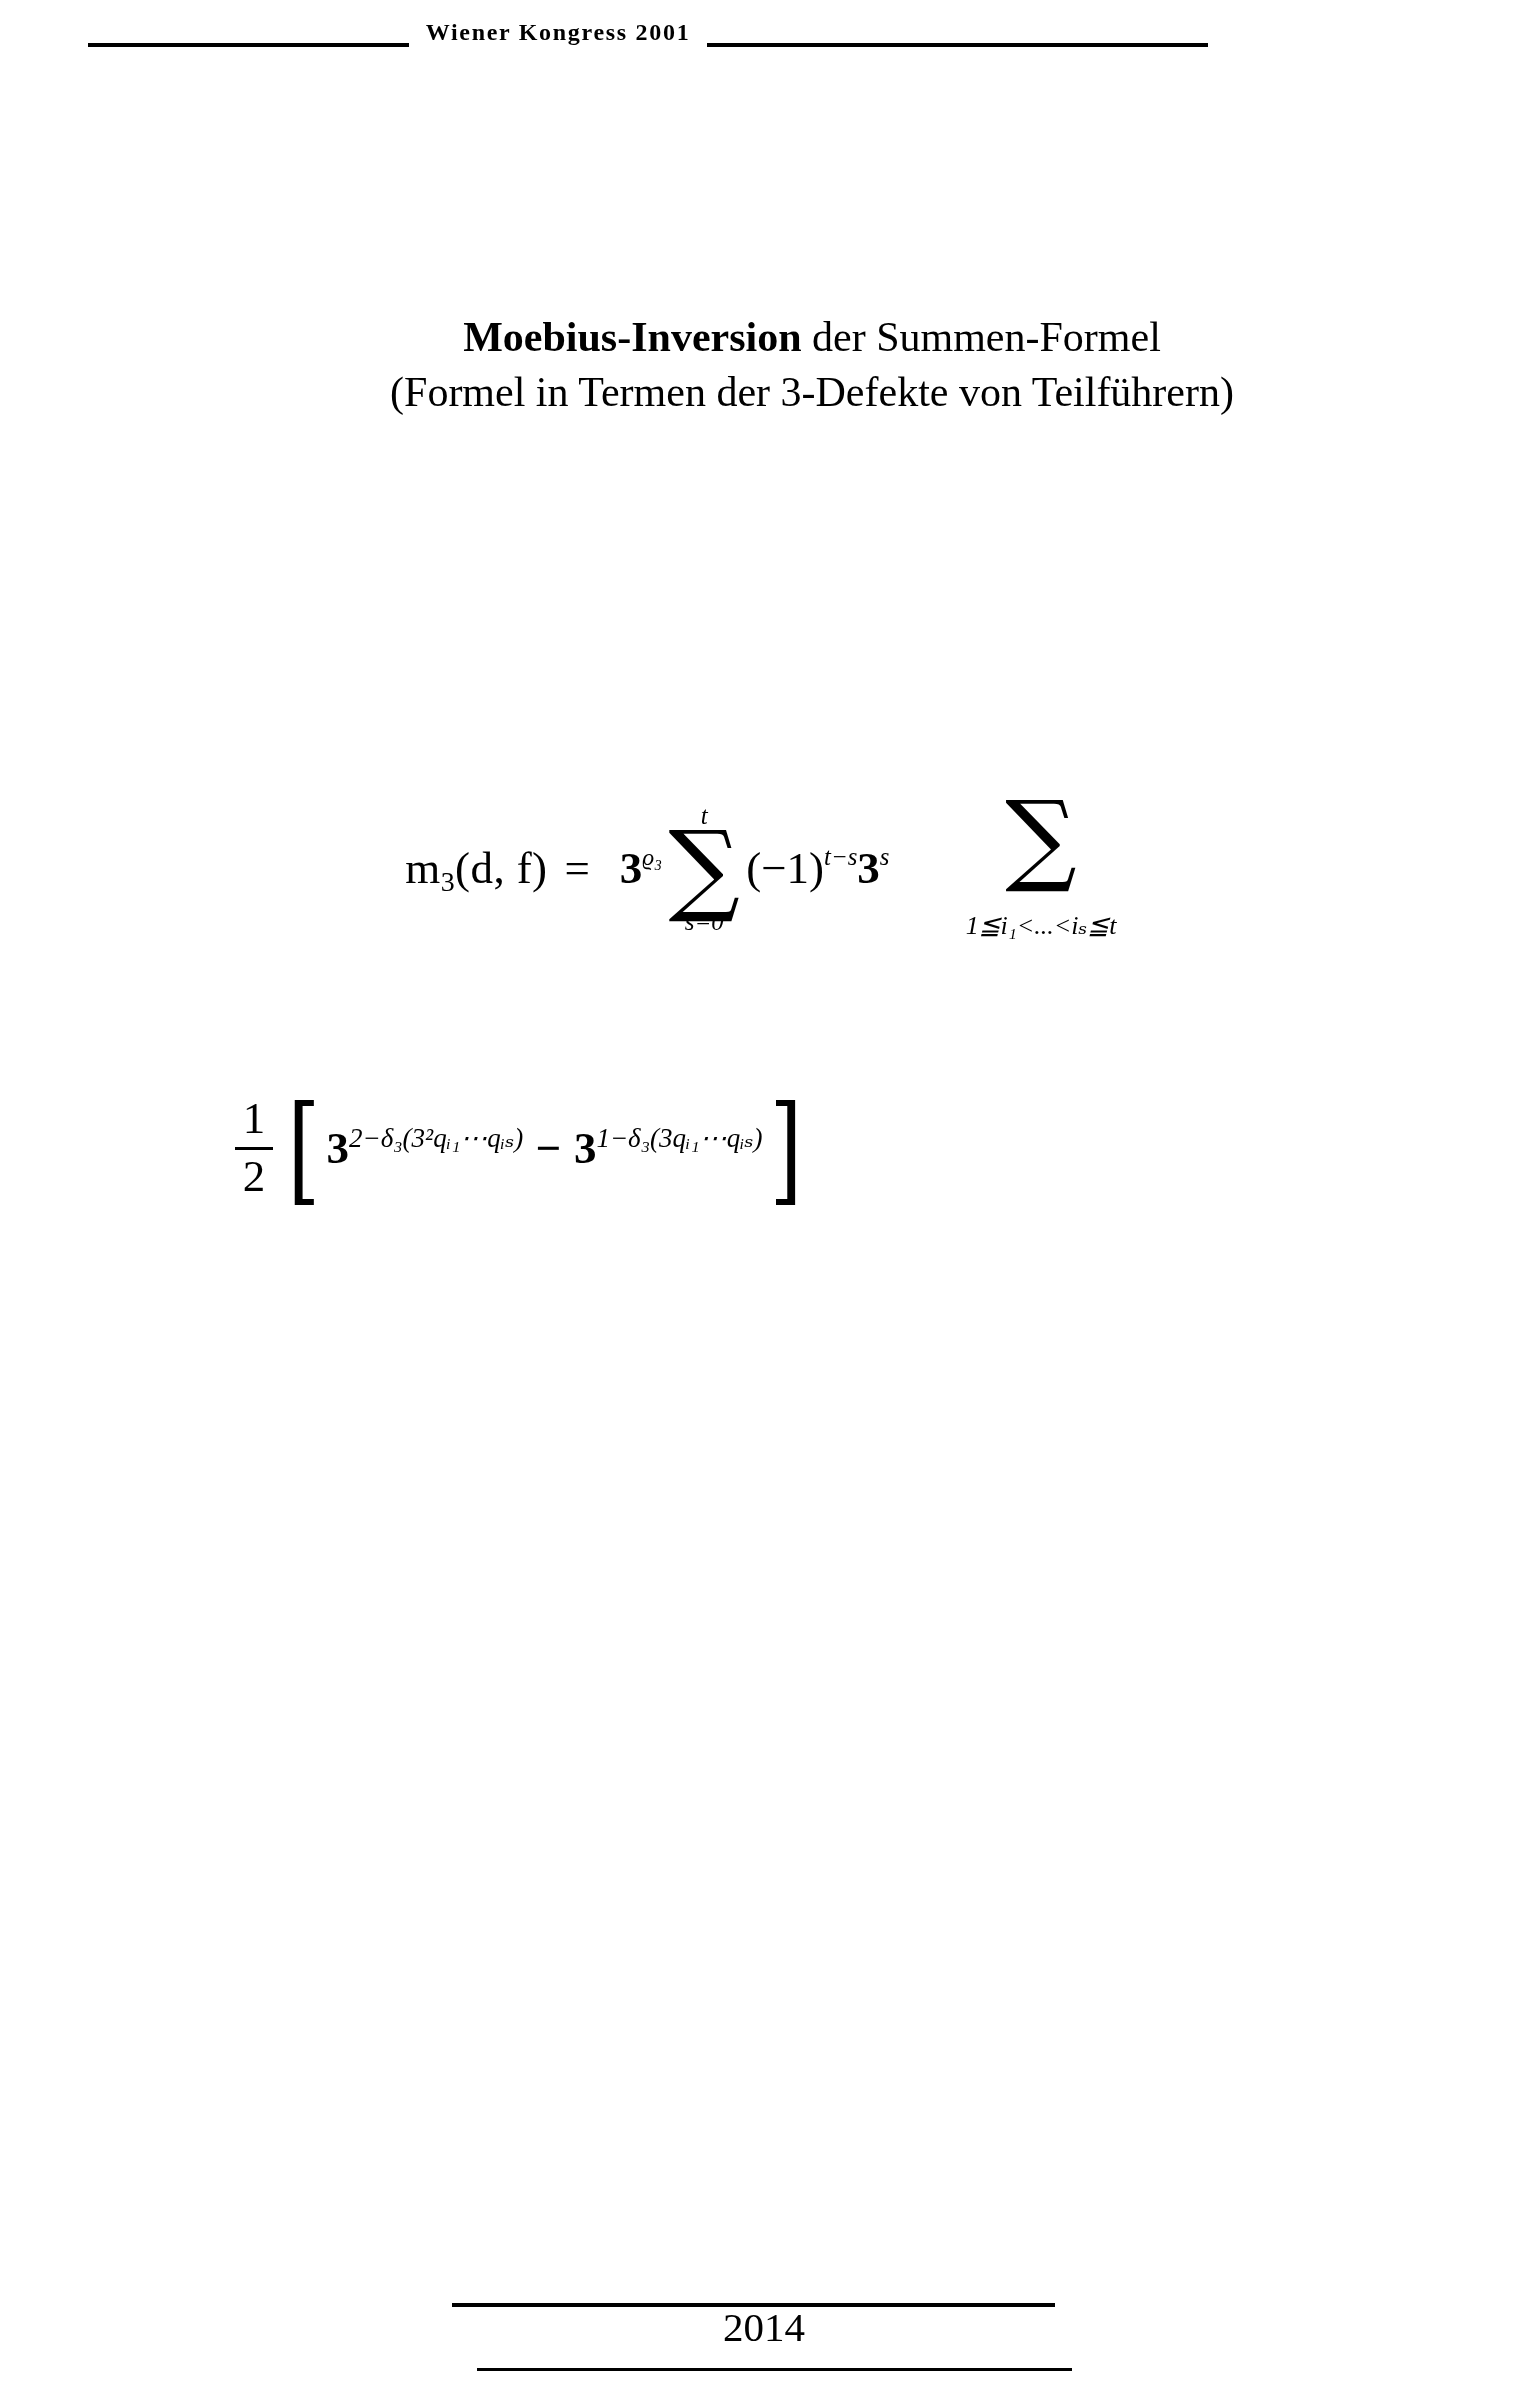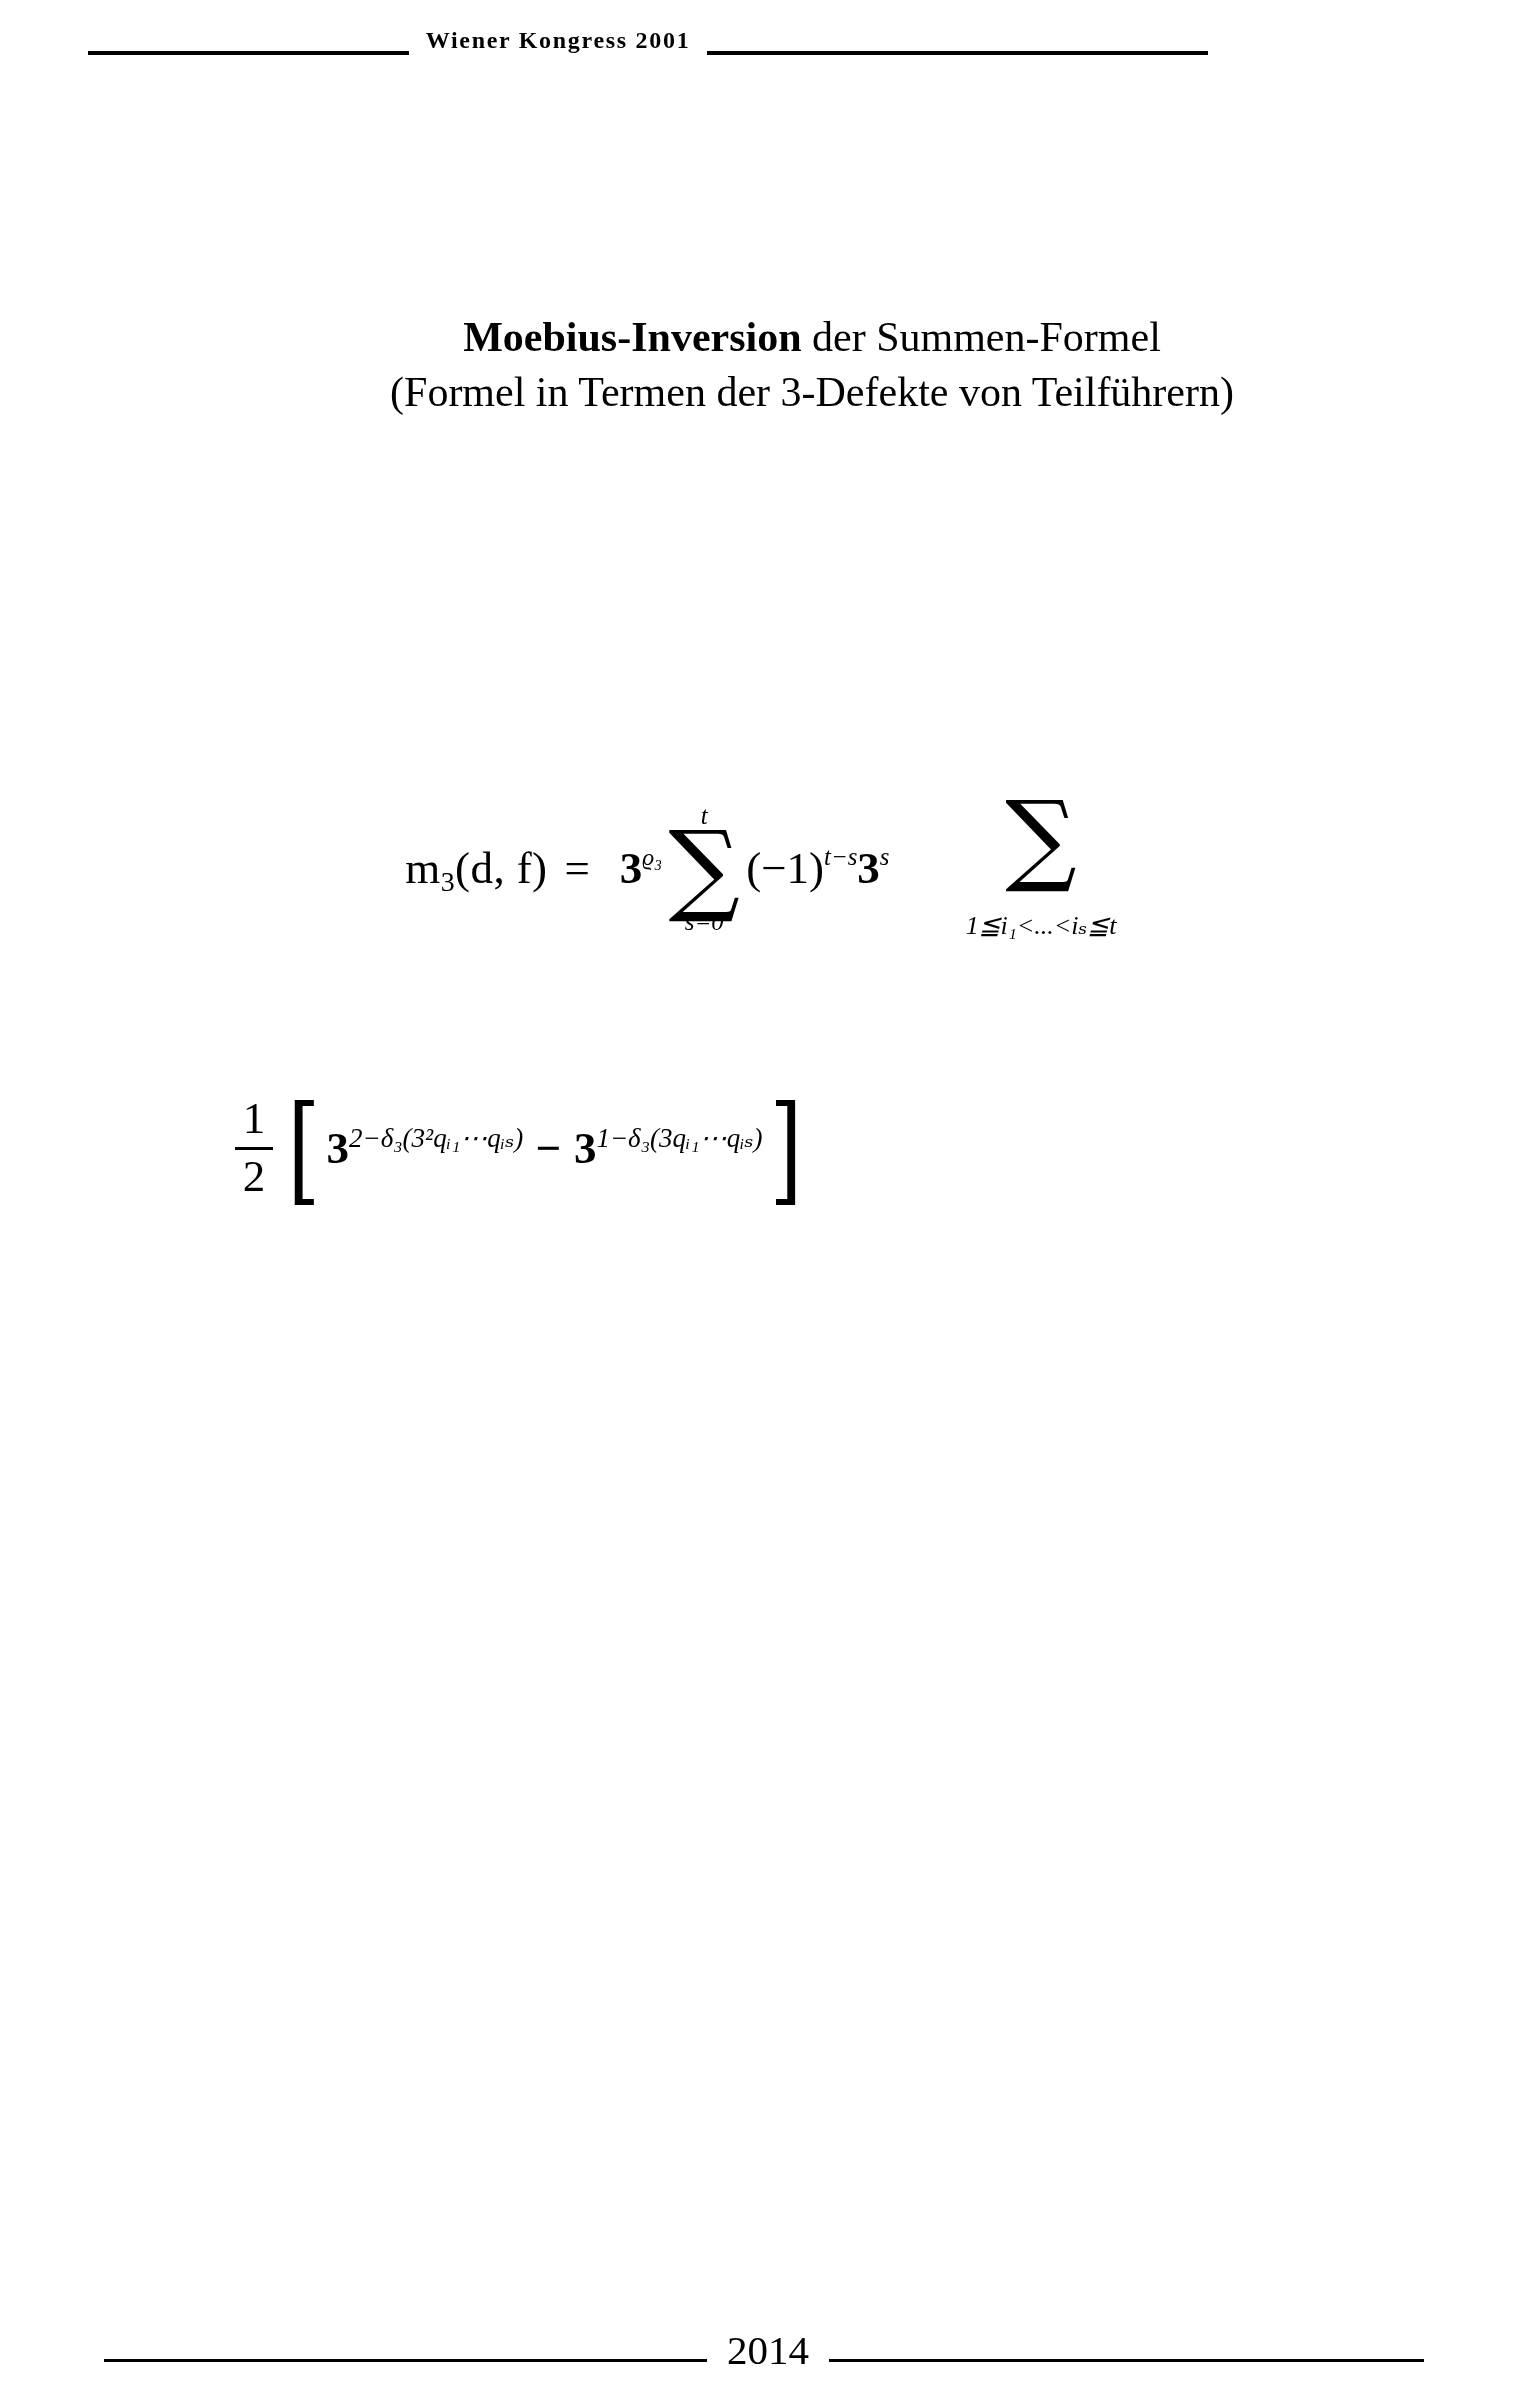--- a/index.html
+++ b/index.html
@@ -19,21 +19,20 @@
   
   .runhead {
     position: absolute;
     top: 0px;
     left: 0px;
     width: 1296px;
     height: 63px;
     display: flex;
     align-items: center;
     justify-content: center;
-    margin-top: 8px;
   }
   .runhead .rule {
     height: 3.1px;
     background: #000;
     flex: 0 0 auto;
   }
   .runhead .rule.left  { width: 321px; margin-right: 17px; margin-top: 27px;}
   .runhead .rule.right { width: 501px; margin-left: 17px; margin-top: 27px;}
   .runhead .rh-text {
     font-family: "Liberation Serif", "DejaVu Serif", serif;
@@ -203,20 +202,21 @@
 
   
   .footer {
     position: absolute;
     bottom: 30px;
     left: 0;
     width: 1528px;
     display: flex;
     align-items: center;
     justify-content: center;
+    flex-direction: column;
   }
   .footer .rule {
     height: 3.1px;
     background: #000;
     flex: 0 0 auto;
     margin-top: 20.4px;
   }
   .footer .rule.left  { width: 603px; margin-right: 20.4px; }
   .footer .rule.right { width: 595px; margin-left: 20.4px; }
   .footer .pageno {

